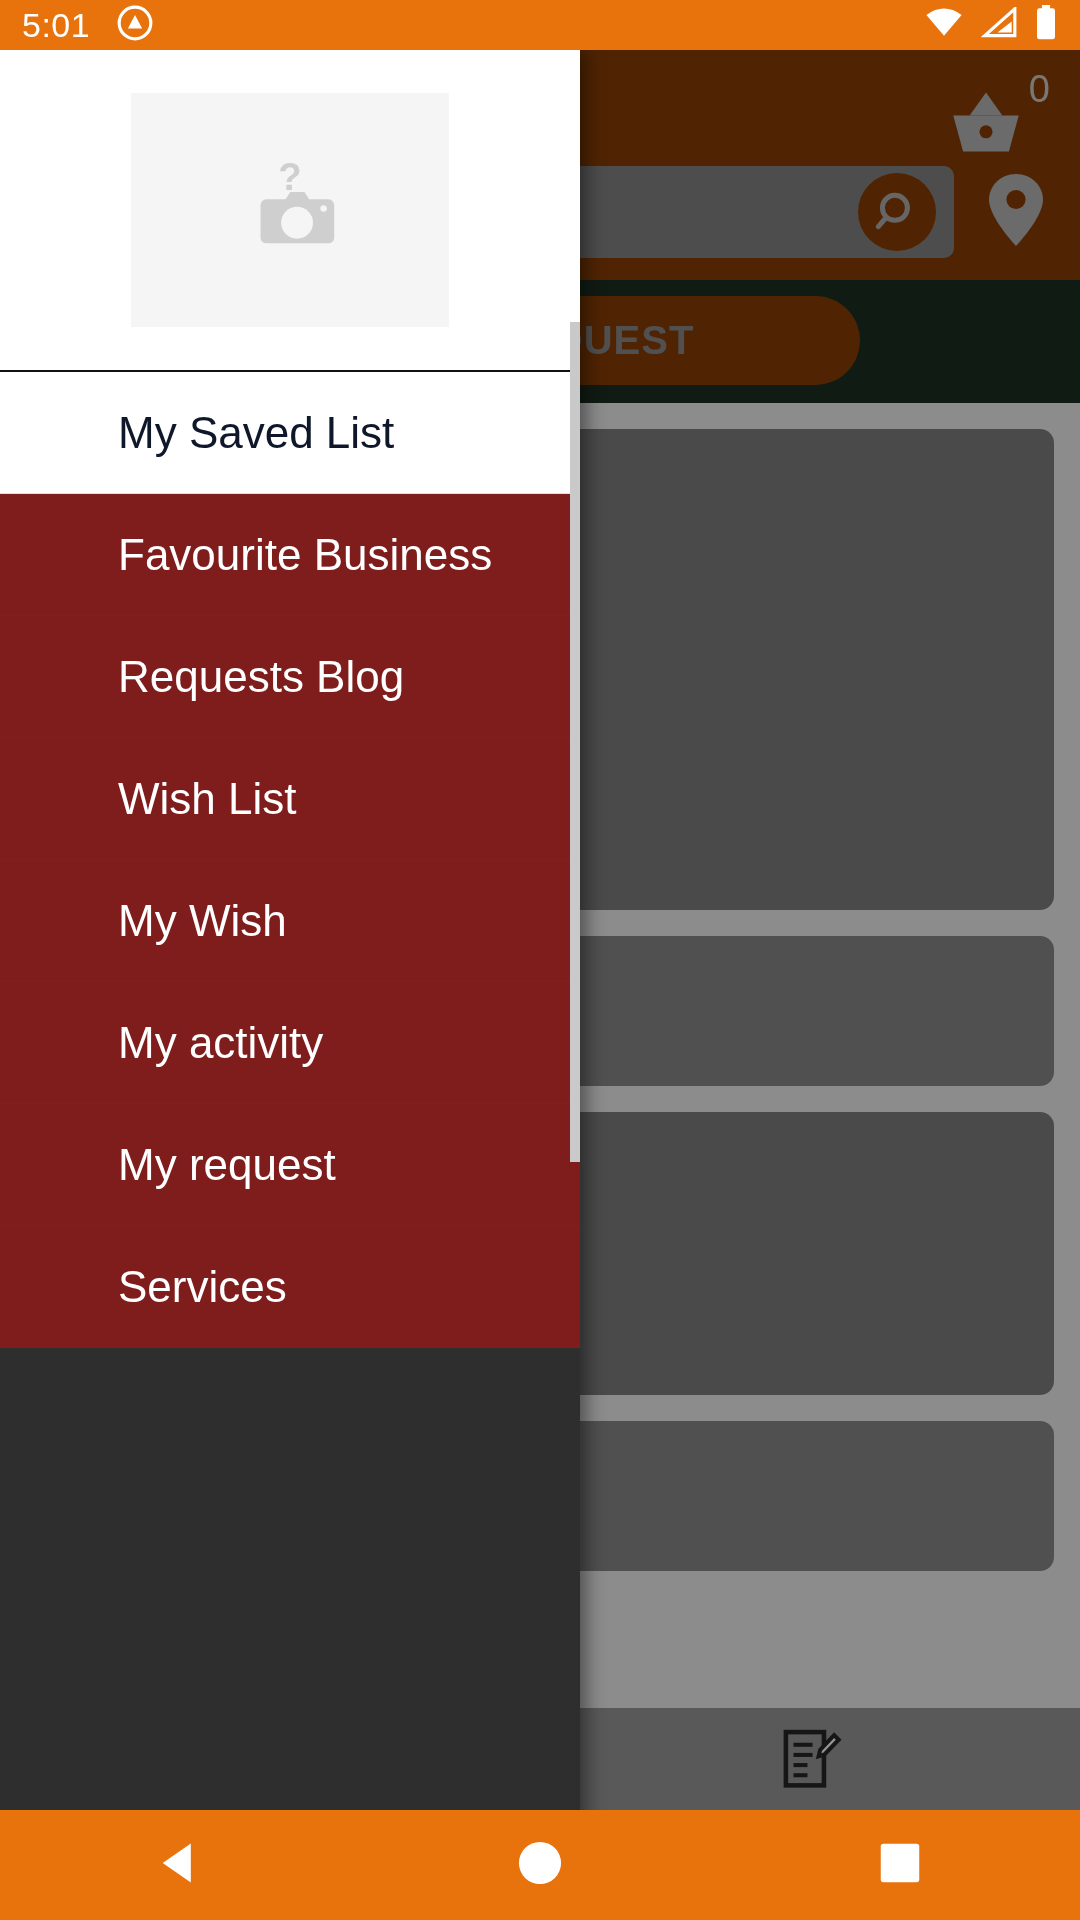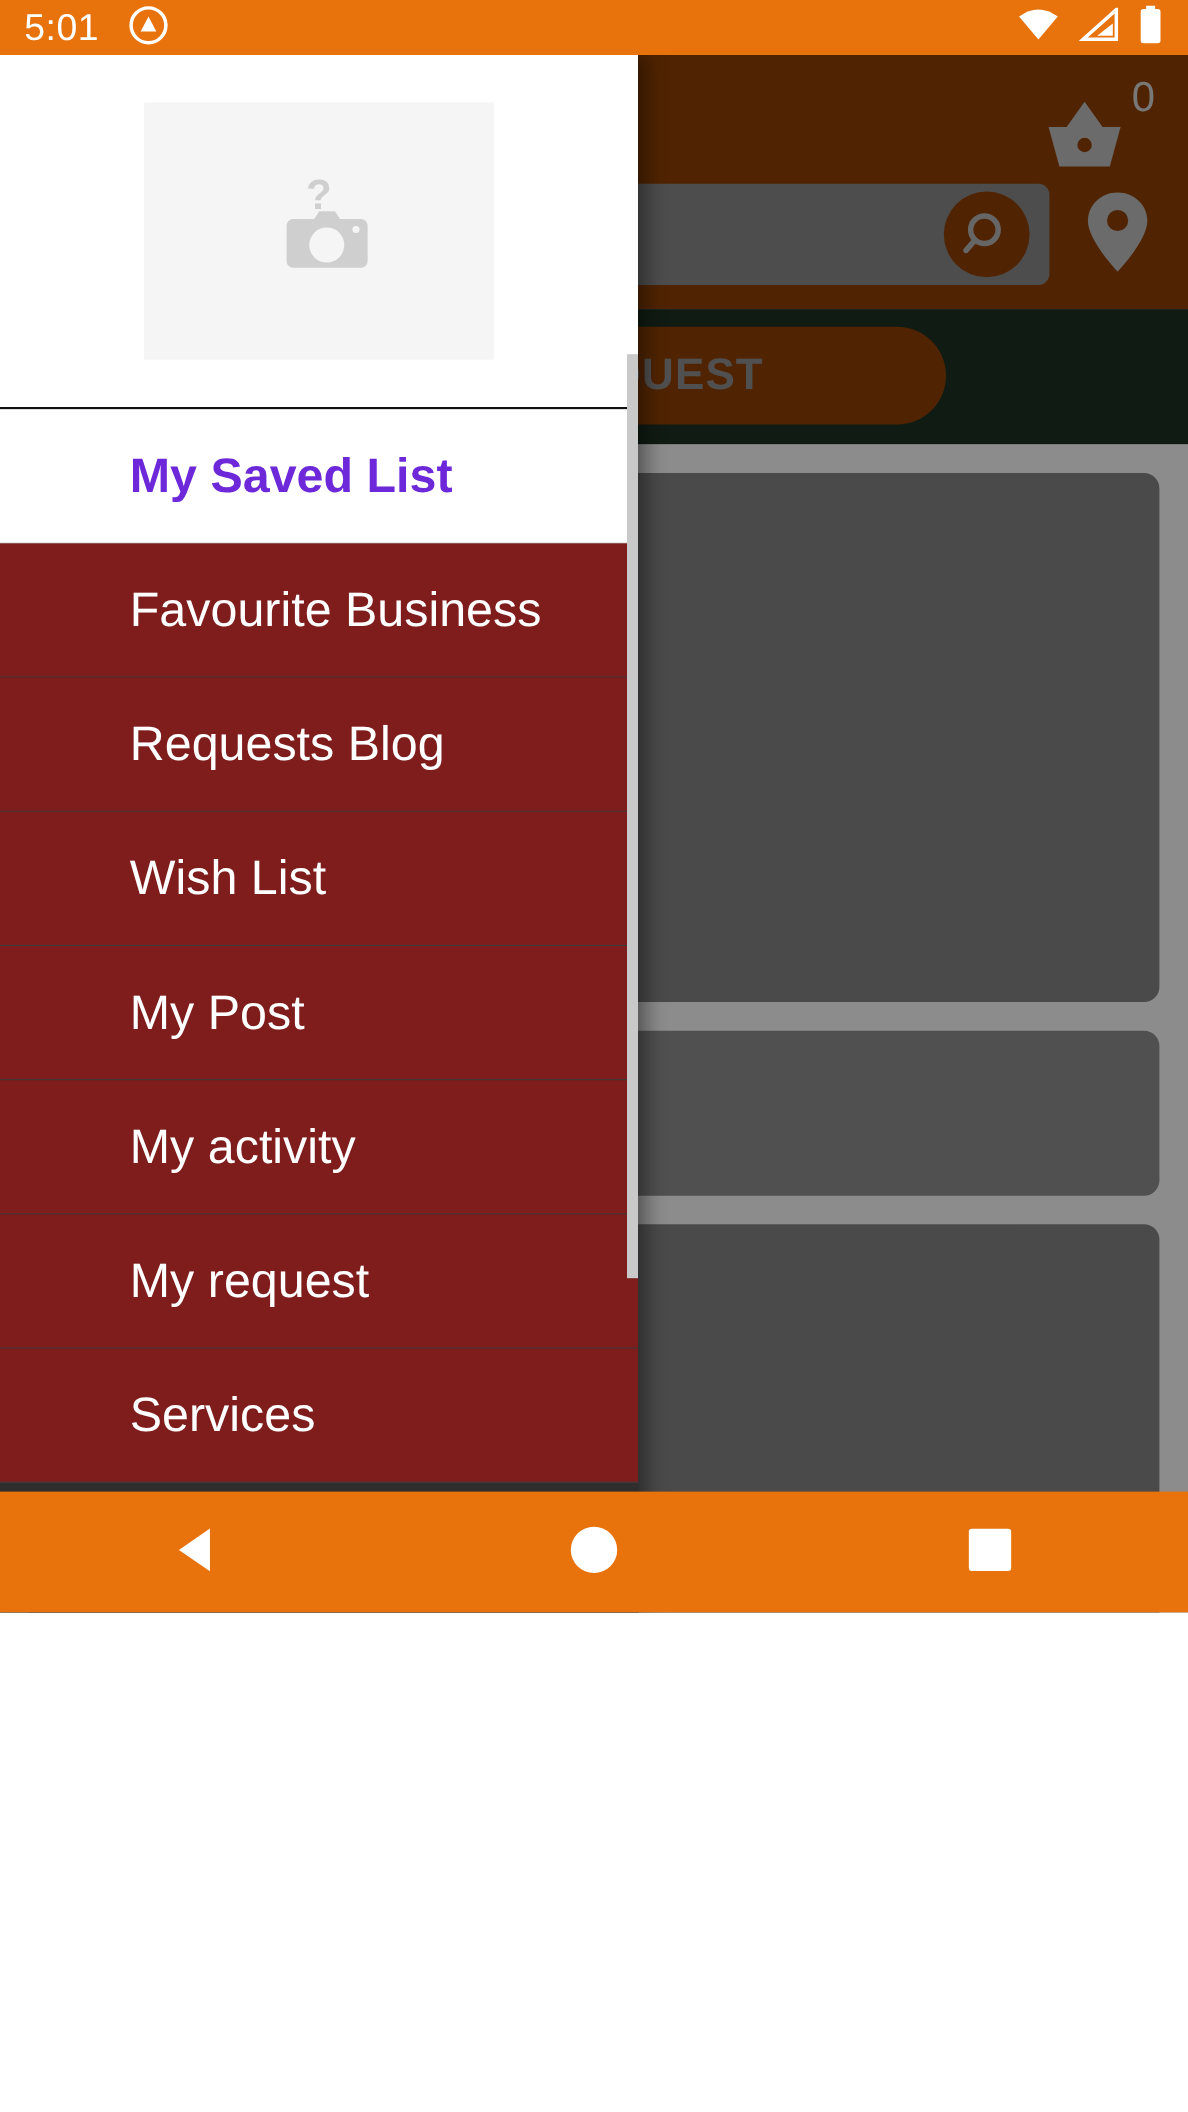--- a/index.html
+++ b/index.html
@@ -2,21 +2,21 @@
 <html><head>
 <meta charset="utf-8">
 <style>
   * { margin:0; padding:0; box-sizing:border-box; }
   html, body {
     width:1080px; height:1920px;
     background:#ffffff;
     font-family:"Liberation Sans", sans-serif;
     overflow:hidden;
   }
-  #screen { position:relative; width:1080px; height:1466px; overflow:hidden; background:#fff; }
+  #screen { position:relative; width:1080px; height:1920px; overflow:hidden; background:#fff; }
 
   
   .status-bar{
     position:absolute; top:0; left:0; width:1080px; height:50px;
     background:#E8720C; color:#fff; display:flex; align-items:center;
     padding:0 22px; z-index:60;
   }
   .status-time{ font-size:34px; letter-spacing:.5px; }
   .status-left-icons{ display:flex; align-items:center; margin-left:26px; }
   .status-spacer{ flex:1; }
@@ -114,21 +114,21 @@
     display:flex; align-items:center; justify-content:center;
   }
   .drawer-list{ display:block; }
   .drawer-item{
     height:122px; display:flex; align-items:center;
     padding-left:118px; background:#7f1d1d;
     border-bottom:1px solid #3c3c3c;
   }
   .drawer-item.selected{ background:#ffffff; border-bottom:1px solid #e0e0e0; }
   .drawer-item .label{ color:#ffffff; font-size:44px; }
-  .drawer-item.selected .label{ color:#6d28d9;font-weight:bold; }
+  .drawer-item.selected .label{ color:#0f172a; }
 
   
   .drawer-scroll{
     position:absolute; top:322px; left:570px; width:10px; height:840px;
     background:#c9c9c9; z-index:35;
   }
 
   
   .android-nav{
     position:absolute; bottom:0; left:0; width:1080px; height:110px;
@@ -286,21 +286,21 @@
       <div class="drawer-item">
         <span class="label">Favourite Business</span>
       </div>
       <div class="drawer-item">
         <span class="label">Requests Blog</span>
       </div>
       <div class="drawer-item">
         <span class="label">Wish List</span>
       </div>
       <div class="drawer-item">
-        <span class="label">My Post</span>
+        <span class="label">My Wish</span>
       </div>
       <div class="drawer-item">
         <span class="label">My activity</span>
       </div>
       <div class="drawer-item">
         <span class="label">My request</span>
       </div>
       <div class="drawer-item">
         <span class="label">Services</span>
       </div>

